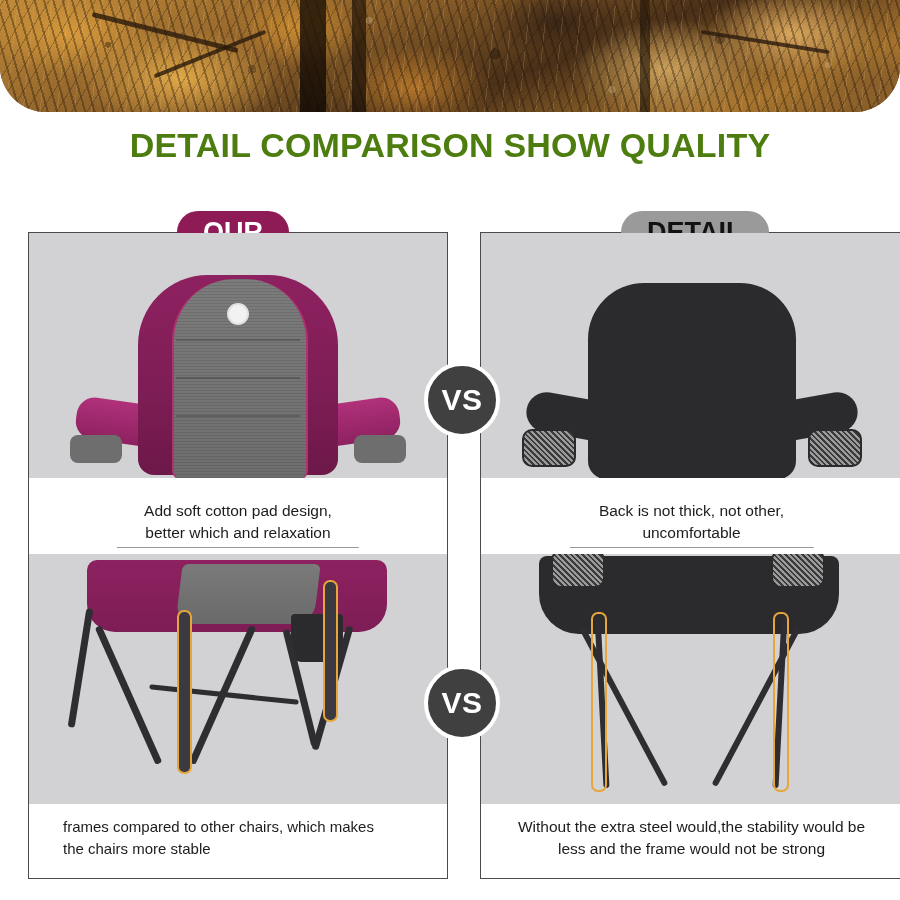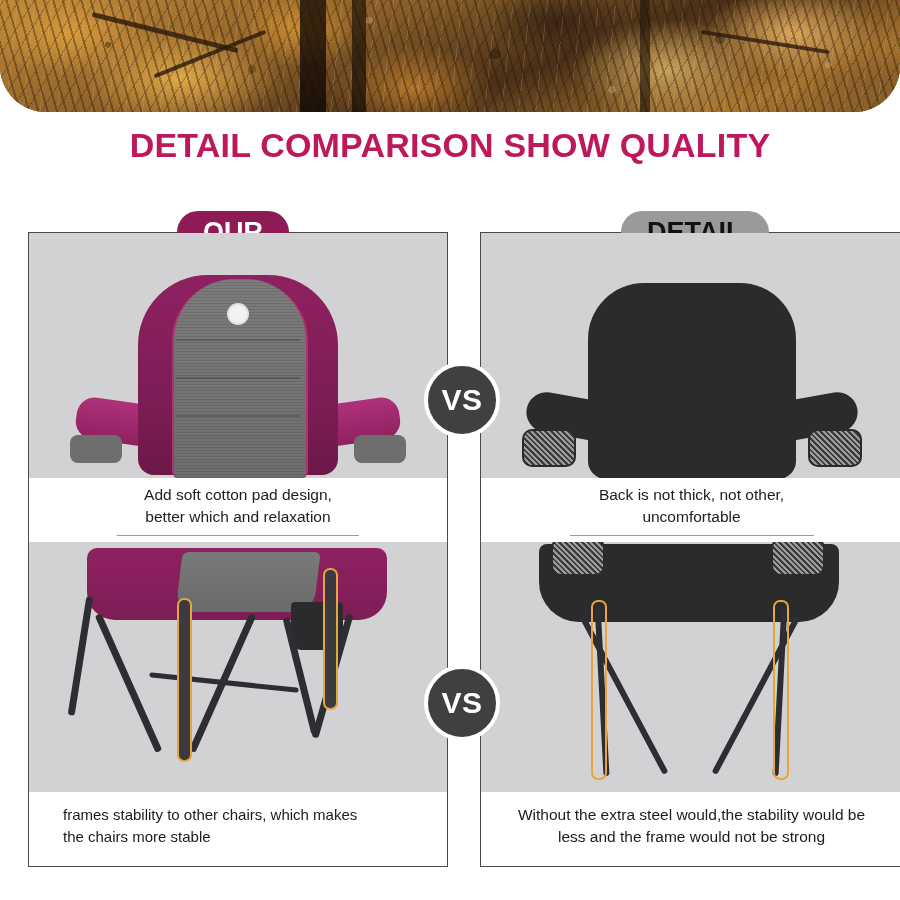--- a/index.html
+++ b/index.html
@@ -51,21 +51,21 @@
       radial-gradient(circle 5px at 92% 58%, rgba(250,220,170,.45) 0 60%, transparent 61%);
   }
   .b-trunk{position:absolute;top:0;bottom:0;background:linear-gradient(180deg,#241608,#120a04);opacity:.85;}
   .b-branch{position:absolute;background:#2a1a0c;opacity:.8;border-radius:2px;}
 
   
   .title{
     position:absolute;left:0;top:126px;width:900px;
     text-align:center;
     font-size:34px;font-weight:bold;letter-spacing:.2px;
-    color:#be185d;
+    color:#4d7c0f;
     white-space:nowrap;
   }
 
   
   .col{position:absolute;top:232px;}
   .col-left{left:28px;width:420px;}
   .col-right{left:480px;width:422px;}
 
   .panel{
     border:1px solid #4a4a4a;
@@ -96,21 +96,21 @@
   .photo.lower{height:250px;}
 
   .caption{
     box-sizing:border-box;
     padding:12px 16px 14px;
     font-size:15.5px;color:#1c1c1c;line-height:1.45;
     text-align:center;
     background:#ffffff;
     position:relative;
   }
-  .caption.first{height:64px;padding-top:6px;}
+  .caption.first{height:76px;padding-top:22px;}
   .caption .underline{
     position:absolute;left:50%;transform:translateX(-50%);
     bottom:6px;width:58%;height:1px;background:#9a9a9a;
   }
   .caption.last{height:74px;}
   .caption.left-align{text-align:left;padding-left:34px;padding-right:20px;font-size:15px;}
 
   
   .vs{
     position:absolute;
@@ -255,21 +255,21 @@
           <div class="leg" style="left:190px;top:66px;width:7px;height:150px;transform:rotate(24deg);"></div>
           <div class="leg" style="left:268px;top:74px;width:7px;height:120px;transform:rotate(-14deg);"></div>
           <div class="leg" style="left:300px;top:70px;width:7px;height:128px;transform:rotate(16deg);"></div>
           <div class="leg" style="left:120px;top:138px;width:150px;height:5px;transform:rotate(6deg);"></div>
           <div class="tube" style="left:148px;top:56px;width:15px;height:164px;"></div>
           <div class="tube" style="left:294px;top:26px;width:15px;height:142px;"></div>
         </div>
       </div>
 
       <div class="caption last left-align">
-        <div>frames stability to other chairs, which makes</div>
+        <div>frames compared to other chairs, which makes</div>
         <div>the chairs more stable</div>
       </div>
     </div>
   </div>
 
   <div class="col col-right">
 
     <div class="panel">
       <div class="badge-row">
         <div class="badge badge-other">DETAIL</div>

